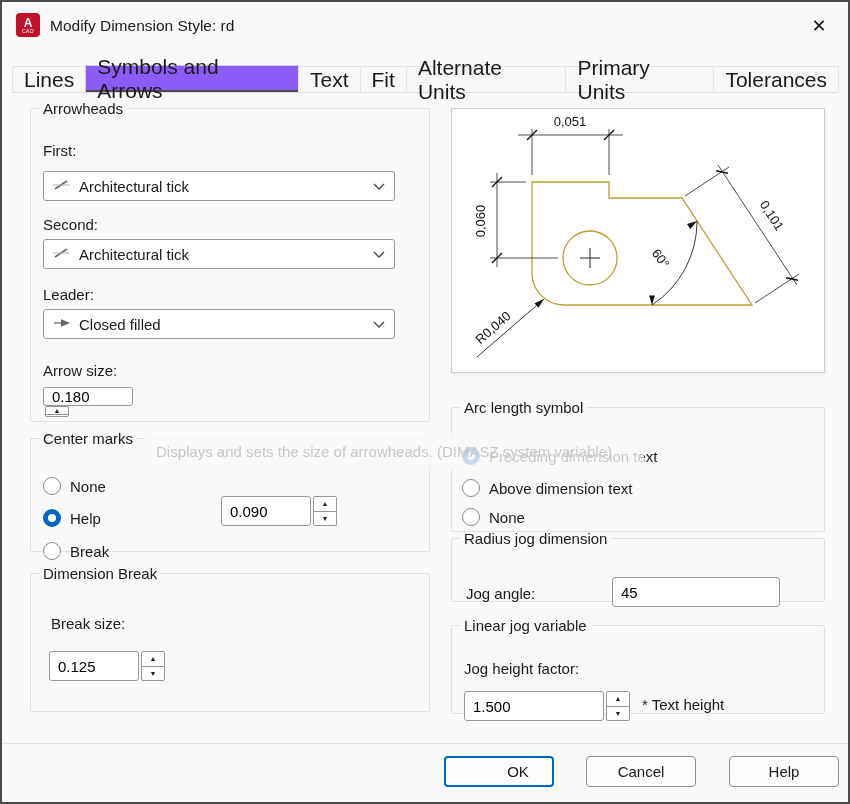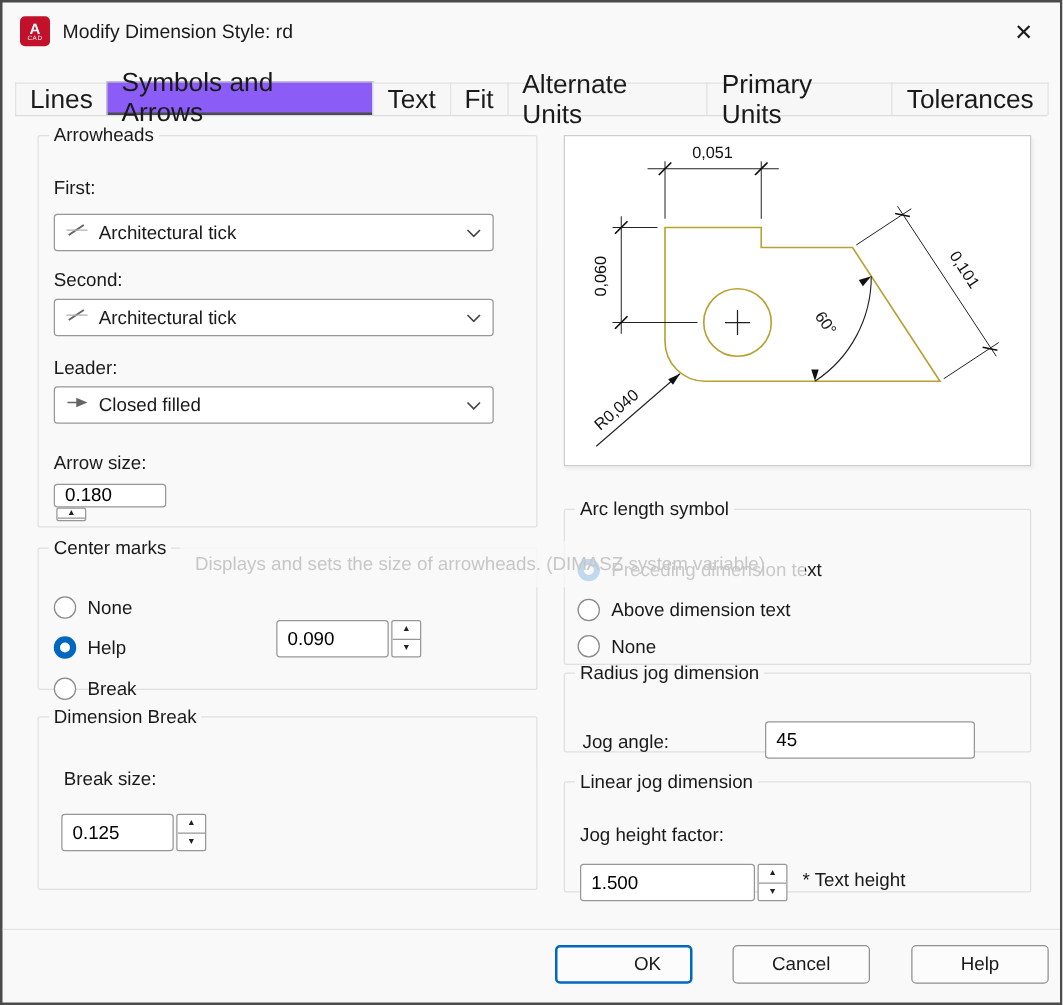--- a/index.html
+++ b/index.html
@@ -248,21 +248,21 @@
     </div>
   </fieldset>
 
   <fieldset id="fs-rjog">
     <legend>Radius jog dimension</legend>
     <div class="lbl" style="left:14px; top:38px;">Jog angle:</div>
     <input class="text-input" style="left: 160px; top: 30px; width: 168px;" value="45">
   </fieldset>
 
   <fieldset id="fs-ljog">
-    <legend>Linear jog dimension</legend>
+    <legend>Linear jog variable</legend>
     <div class="lbl" style="left:12px; top:26px;">Jog height factor:</div>
     <div class="spinner" style="left:12px; top:57px;justify-content:flex-end;">
       <input class="spin-input wide" value="1.500" style="">
       <div class="spin-btns">
         <div class="spin-btn up"></div>
         <div class="spin-btn down"></div>
       </div>
     </div>
     <div class="lbl" style="left:190px; top:62px;">* Text height</div>
   </fieldset>

